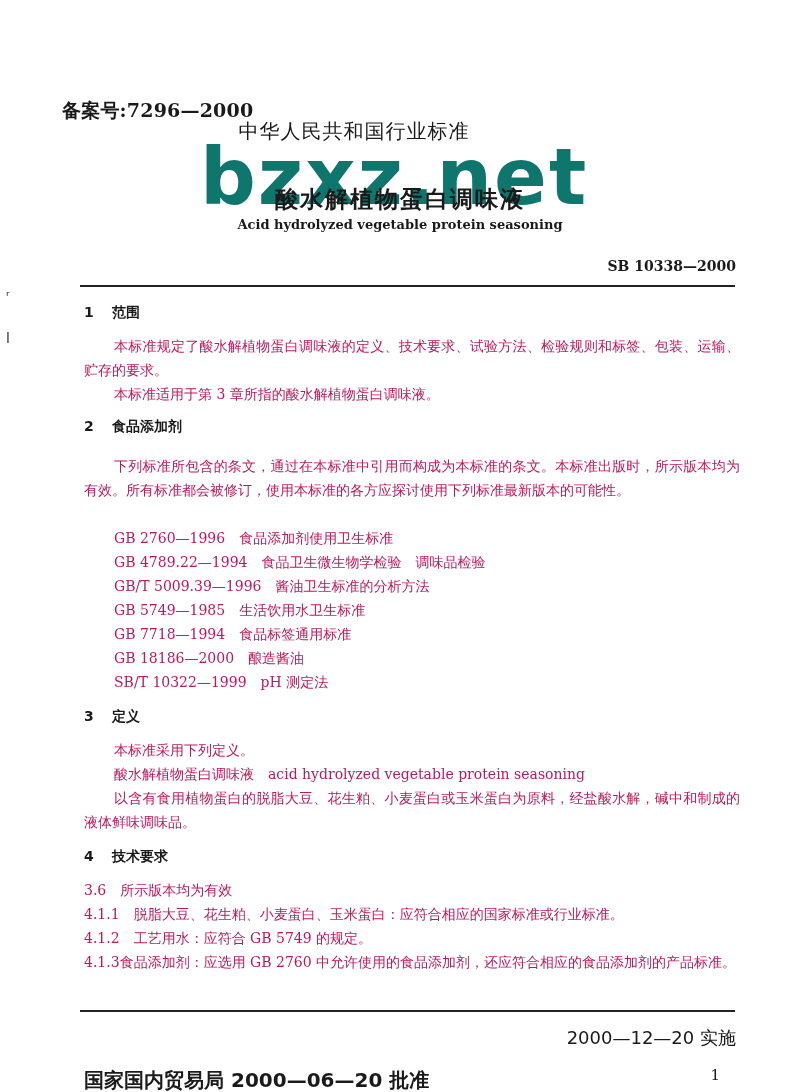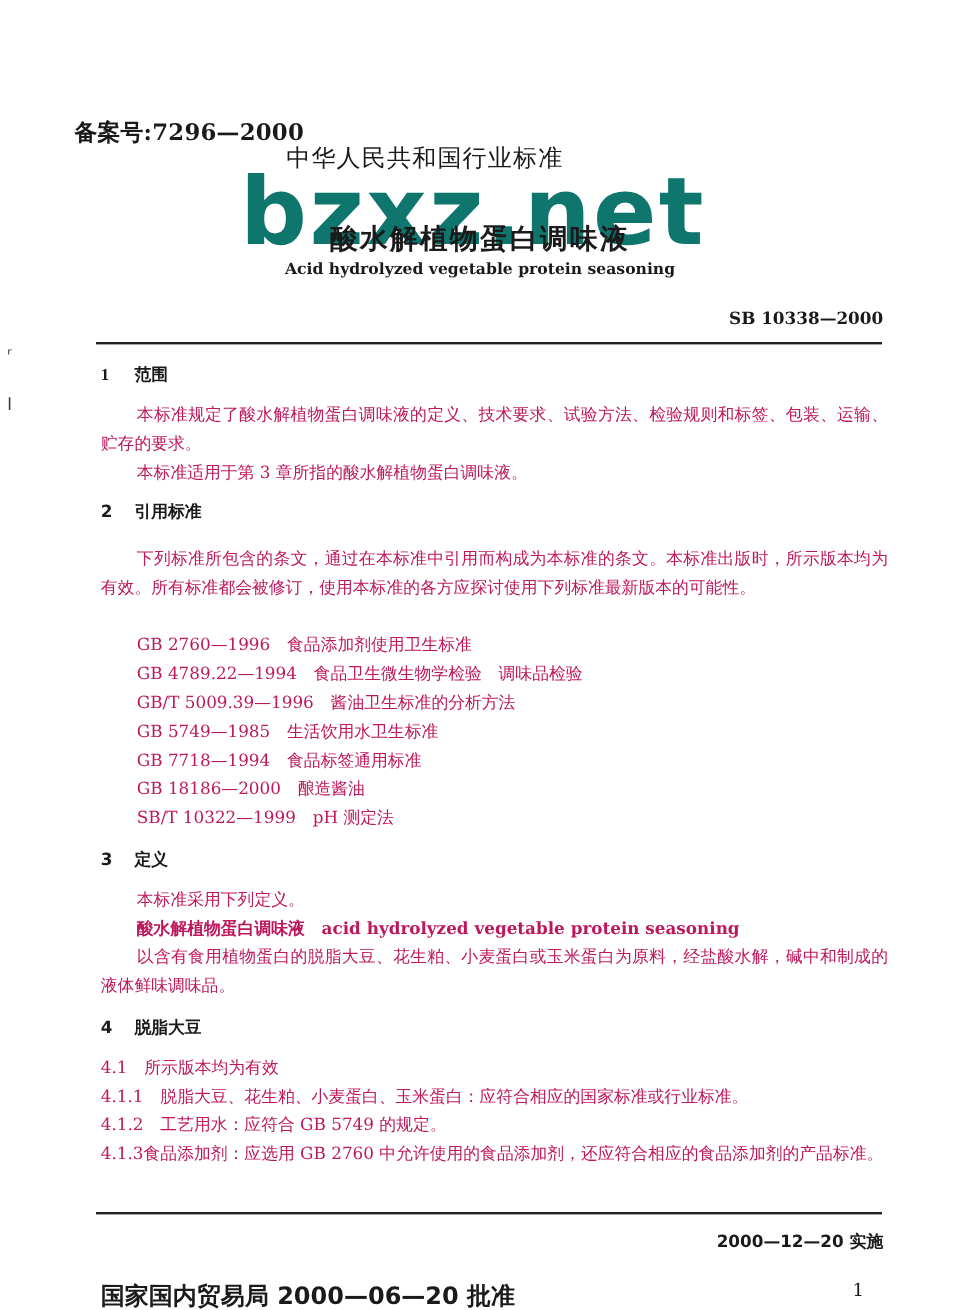--- a/index.html
+++ b/index.html
@@ -108,22 +108,22 @@
 
     .footer-left {
       left: 84px; top: 1067px;
       font-family: "DejaVu Sans", sans-serif;
       font-weight: bold;
       font-size: 20px;
     }
     .footer-right {
       right: 64px; top: 1026px;
       font-family: "DejaVu Sans", sans-serif;
-      font-weight: bold;
-      font-size: 14px;
+      font-weight: normal;
+      font-size: 18px;
     }
     .page-num {
       right: 80px; top: 1066px;
       font-family: "DejaVu Serif", serif;
       font-size: 15px;
     }
   </style>
 </head>
 <body>
 
@@ -131,28 +131,28 @@
 <div class="abs watermark">bzxz.net</div>
 <div class="abs industry-title">中华人民共和国行业标准</div>
 <div class="abs main-title">酸水解植物蛋白调味液</div>
 <div class="abs en-title">Acid hydrolyzed vegetable protein seasoning</div>
 <div class="abs std-no">SB 10338—2000</div>
 <div class="abs rule-top"></div>
 
 <div class="abs margin-mark" style="left:6px; top:288px;">ʳ</div>
 <div class="abs margin-mark" style="left:6px; top:330px;">l</div>
 
-<div class="abs heading" style="top:304px;font-family:Liberation Serif, serif;">
+<div class="abs heading" style="top:304px;">
   <span class="num">1</span><span>范围</span>
 </div>
 <div class="abs body-text para" style="top:334px;">本标准规定了酸水解植物蛋白调味液的定义、技术要求、试验方法、检验规则和标签、包装、运输、贮存的要求。</div>
 <div class="abs body-text para" style="top:382px;">本标准适用于第 3 章所指的酸水解植物蛋白调味液。</div>
 
 <div class="abs heading" style="top:418px;">
-  <span class="num">2</span><span>引用标准</span>
+  <span class="num">2</span><span>食品添加剂</span>
 </div>
 <div class="abs body-text para" style="top:454px;">下列标准所包含的条文，通过在本标准中引用而构成为本标准的条文。本标准出版时，所示版本均为有效。所有标准都会被修订，使用本标准的各方应探讨使用下列标准最新版本的可能性。</div>
 
 <div class="abs body-text indent-line" style="top:526px;">
   <span class="ref-code">GB 2760—1996</span><span>食品添加剂使用卫生标准</span>
 </div>
 <div class="abs body-text indent-line" style="top:550px;">
   <span class="ref-code">GB 4789.22—1994</span><span>食品卫生微生物学检验　调味品检验</span>
 </div>
 <div class="abs body-text indent-line" style="top:574px;">
@@ -168,30 +168,30 @@
   <span class="ref-code">GB 18186—2000</span><span>酿造酱油</span>
 </div>
 <div class="abs body-text indent-line" style="top:670px;">
   <span class="ref-code">SB/T 10322—1999</span><span>pH 测定法</span>
 </div>
 
 <div class="abs heading" style="top:708px;">
   <span class="num">3</span><span>定义</span>
 </div>
 <div class="abs body-text indent-line" style="top:738px;">本标准采用下列定义。</div>
-<div class="abs body-text indent-line" style="top:762px;font-weight:bold;">
+<div class="abs body-text indent-line" style="top:762px;">
   <span class="ref-code">酸水解植物蛋白调味液</span><span>acid hydrolyzed vegetable protein seasoning</span>
 </div>
 <div class="abs body-text para" style="top:786px;">以含有食用植物蛋白的脱脂大豆、花生粕、小麦蛋白或玉米蛋白为原料，经盐酸水解，碱中和制成的液体鲜味调味品。</div>
 
 <div class="abs heading" style="top:848px;">
-  <span class="num">4</span><span>脱脂大豆</span>
+  <span class="num">4</span><span>技术要求</span>
 </div>
 <div class="abs body-text clause" style="top:878px;">
-  <span class="cnum">4.1</span><span>所示版本均为有效</span>
+  <span class="cnum">3.6</span><span>所示版本均为有效</span>
 </div>
 <div class="abs body-text clause" style="top:902px;">
   <span class="cnum">4.1.1</span><span>脱脂大豆、花生粕、小麦蛋白、玉米蛋白：应符合相应的国家标准或行业标准。</span>
 </div>
 <div class="abs body-text clause" style="top:926px;">
   <span class="cnum">4.1.2</span><span>工艺用水：应符合 GB 5749 的规定。</span>
 </div>
 <div class="abs body-text para" style="top:950px; text-indent:0;">
   <span class="cnum" style="display:inline-block; ">4.1.3</span><span>食品添加剂：应选用 GB 2760 中允许使用的食品添加剂，还应符合相应的食品添加剂的产品标准。</span>
 </div>

